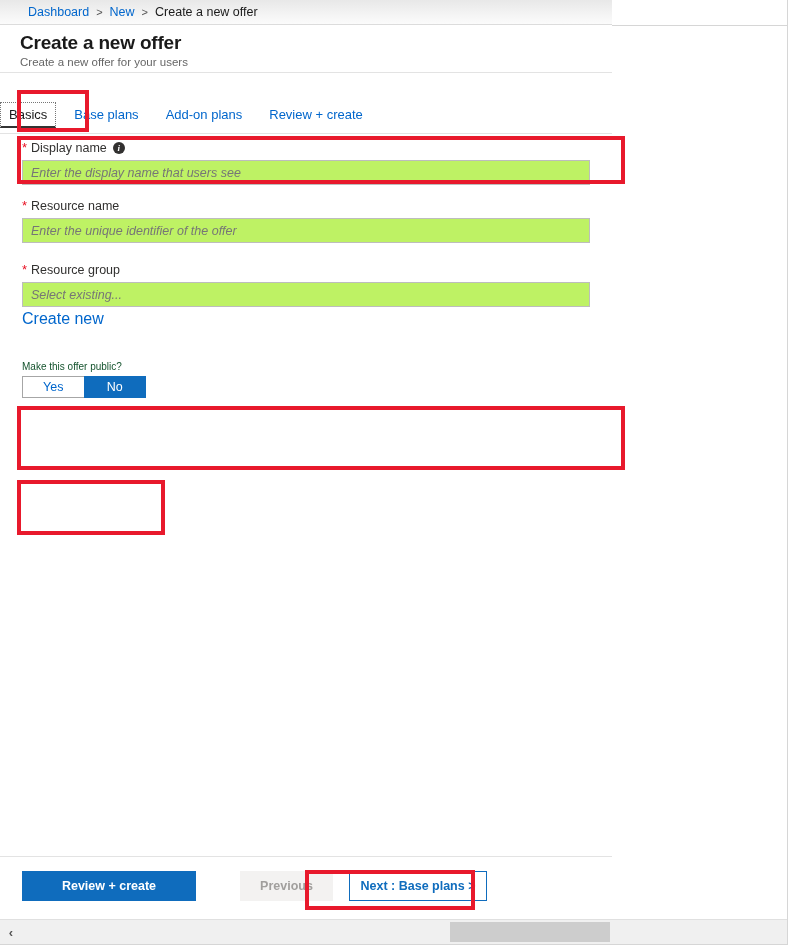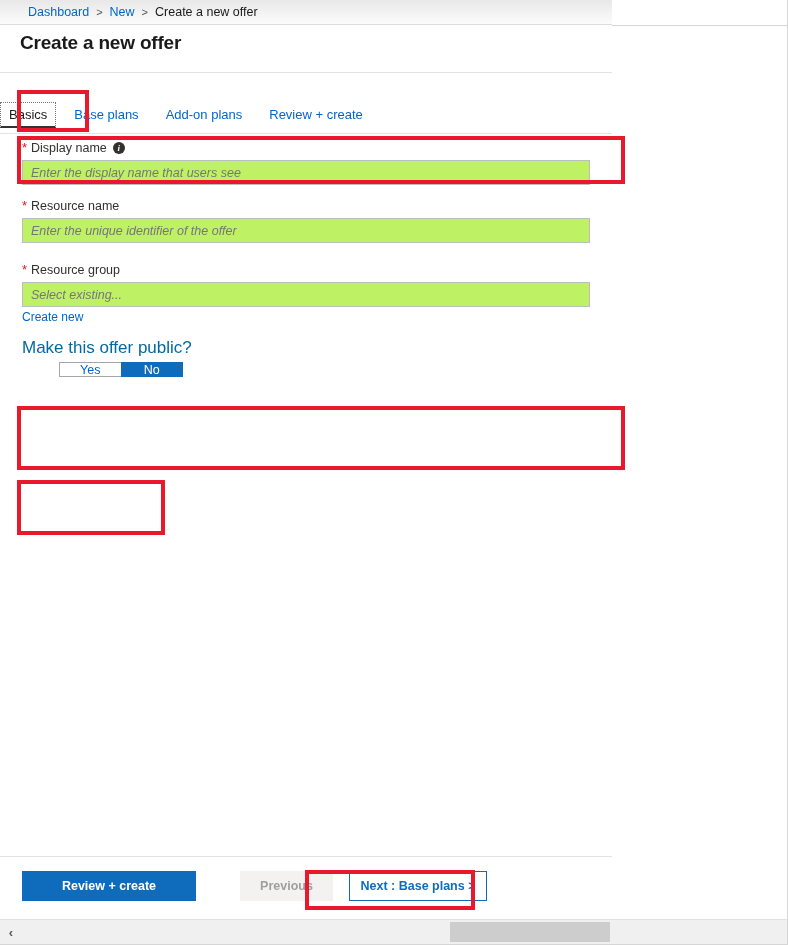--- a/index.html
+++ b/index.html
@@ -111,27 +111,27 @@
   .textarea-input {
     width: 100%; height: 115px;
     border: 1px solid #bdbdbd;
     background: #fff; resize: none;
     font-size: 12.5px; color: #323130;
     padding: 5px 8px;
     font-family: "Liberation Sans", sans-serif;
     outline: none;
   }
   .create-new-link {
-    font-size: 12px; color: #0066cc;
+    font-size: 16px; color: #0066cc;
     margin-top: 3px; cursor: pointer; display: inline-block;
   }
 
   
-  .toggle-label { font-size: 17px; color: #0369a1; margin-bottom: 4px; }
-  .toggle-group { display: flex; width: 124px; height: 15px; margin-left: 37px; }
+  .toggle-label { font-size: 10px; color: #14532d; margin-bottom: 4px; margin-top: 20px; }
+  .toggle-group { display: flex; width: 124px; height: 22px; }
   .toggle-opt {
     flex: 1; display: flex; align-items: center; justify-content: center;
     font-size: 12.5px; cursor: pointer;
     border: 1px solid #a6a6a6;
   }
   .toggle-opt.off { background: #fff; color: #0066cc; border-right: none; }
   .toggle-opt.on  { background: #0f6cbd; color: #fff; border-color: #0f6cbd; }
 
   
   .footer-sep {
@@ -202,20 +202,21 @@
     <span class="bc-sep">&gt;</span>
     <span class="bc-link">New</span>
     <span class="bc-sep">&gt;</span>
     <span class="bc-current">Create a new offer</span>
   </div>
   <div class="breadcrumb-fill"></div>
   <div class="right-blank"></div>
 
   <div class="title-block">
     <div class="page-title">Create a new offer</div>
+    <div class="page-subtitle">Create a new offer for your users</div>
   </div>
 
   <div class="tabs-row">
     <div class="tab active">Basics</div>
     <div class="tab">Base plans</div>
     <div class="tab">Add-on plans</div>
     <div class="tab">Review + create</div>
   </div>
 
   <div class="form-area">

